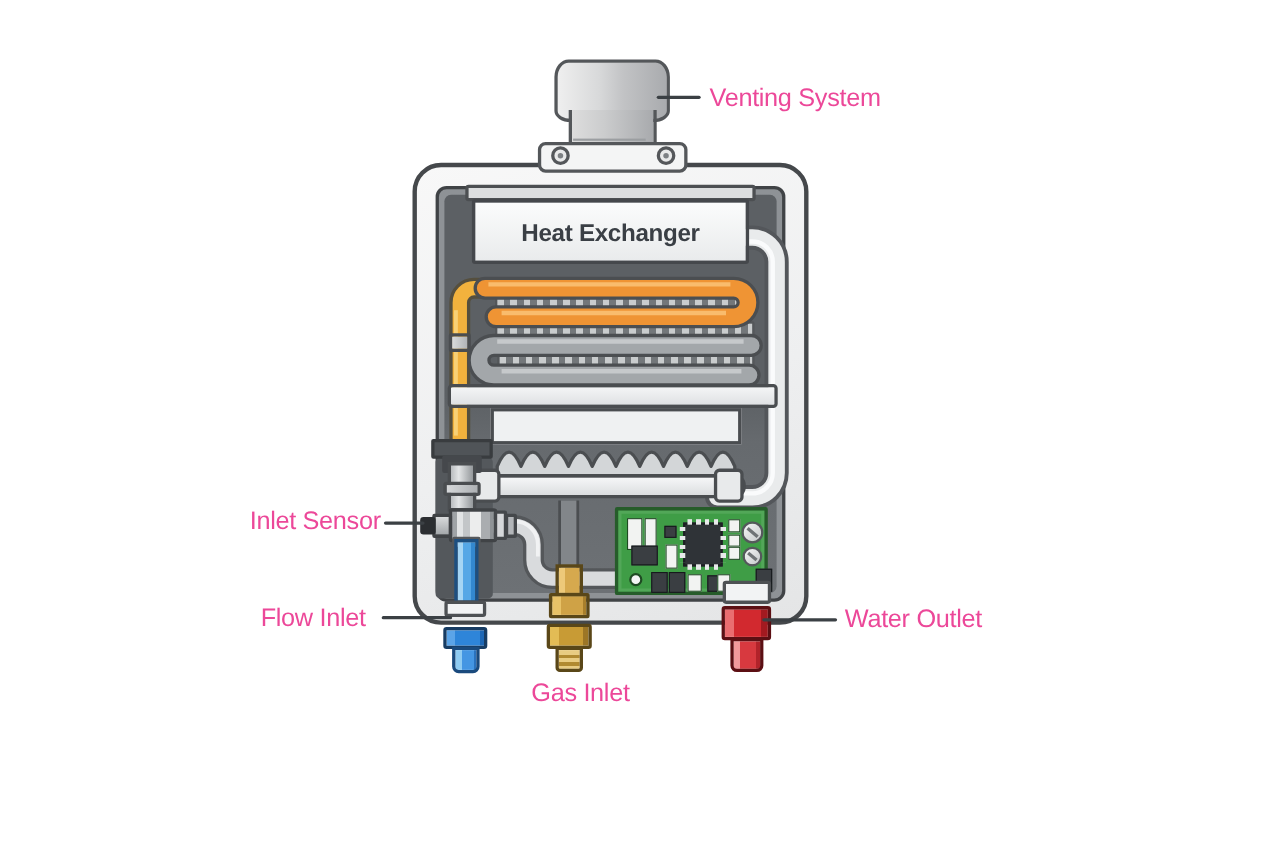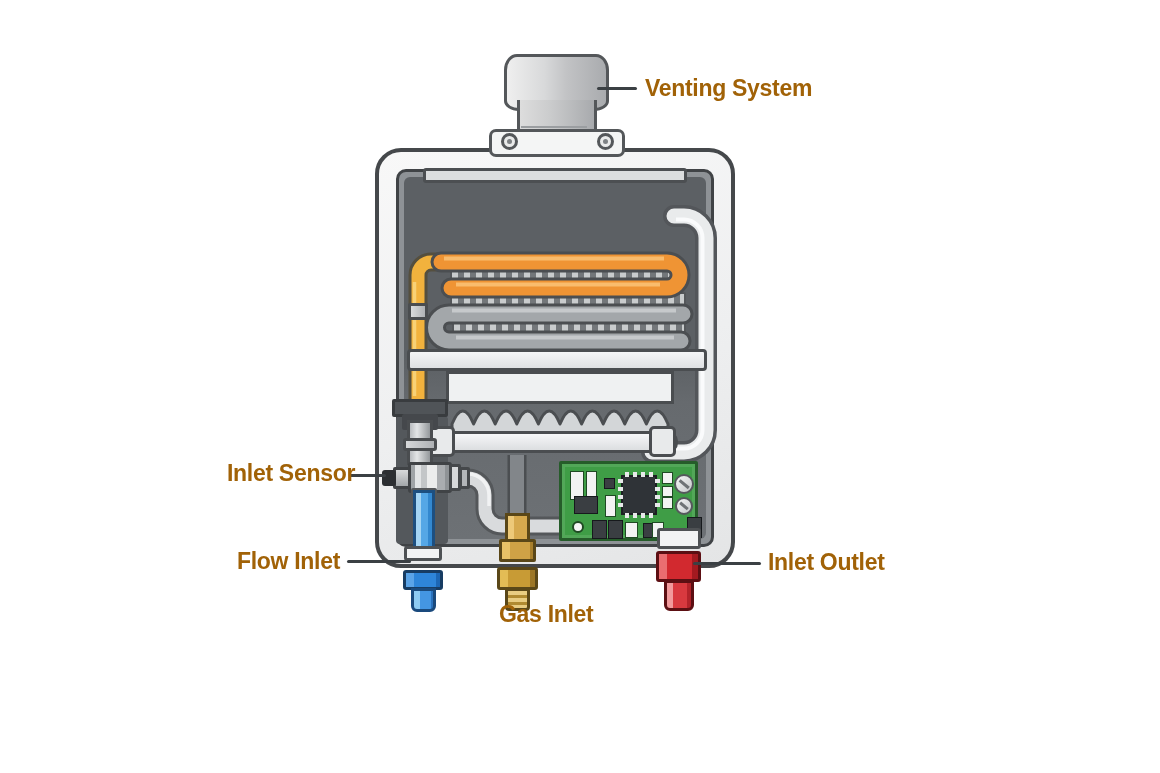--- a/index.html
+++ b/index.html
@@ -1,19 +1,19 @@
 <!DOCTYPE html>
 <html><head>
 <meta charset="utf-8">
 <style>
   html,body{margin:0;padding:0;background:#ffffff;}
   .stage{position:relative;width:1160px;height:773px;background:#ffffff;overflow:hidden;
          font-family:"Liberation Sans",sans-serif;}
   .abs{position:absolute;}
-  .lbl{position:absolute;font-weight:700;font-size:23px;line-height:1.1;color:#a16207;letter-spacing:-0.3px;white-space:nowrap;}
+  .lbl{position:absolute;font-weight:400;font-size:23px;line-height:1.1;color:#ec4899;letter-spacing:-0.3px;white-space:nowrap;}
   .leader{position:absolute;height:3px;background:#3b4044;border-radius:2px;}
 
   
   .vent-top{left:504px;top:54px;width:99px;height:51px;border:3px solid #54575a;
             border-radius:13px 13px 15px 15px / 16px 16px 10px 10px;
             background:linear-gradient(90deg,#efefef 0%,#d8d9da 38%,#c2c3c5 60%,#a9abae 100%);}
   .vent-neck{left:517px;top:100px;width:74px;height:43px;border:3px solid #54575a;border-top:none;
              background:linear-gradient(90deg,#dddddd 0%,#cbcccd 40%,#a8aaad 100%);}
   .vent-seam{left:521px;top:126px;width:66px;height:2px;background:#9b9ea1;}
   .vent-flange{left:489px;top:129px;width:130px;height:22px;background:#f4f5f5;border:3px solid #54575a;border-radius:7px;}
@@ -139,20 +139,23 @@
     <path d="M 676,310.5 H 452 M 456,337.5 H 674" fill="none" stroke="#c6c9cb" stroke-width="4"></path>
 
     <path d="M 441,262 H 667 A 13,13 0 0 1 667,288 H 451" fill="none" stroke="#4b4e51" stroke-width="21" stroke-linecap="round"></path>
     <path d="M 441,262 H 667 A 13,13 0 0 1 667,288 H 451" fill="none" stroke="#ef9434" stroke-width="15" stroke-linecap="round"></path>
     <path d="M 444,258.5 H 664 M 456,284.5 H 660" fill="none" stroke="#f9bc6d" stroke-width="4"></path>
   </svg>
 
   <div class="abs" style="left:408px;top:303px;width:20px;height:17px;background:linear-gradient(90deg,#d9dbdc,#b0b3b6);border:3px solid #4a4d50;border-radius:2px;box-sizing:border-box;"></div>
 
   <div class="abs topbar"></div>
+  <div class="abs hxbox">
+    <span>Heat Exchanger</span>
+  </div>
   <div class="abs shelf"></div>
 
   <div class="abs combox"></div>
   <svg class="abs" style="left:0;top:0;" width="1160" height="773" viewBox="0 0 1160 773">
     <path d="M 452,433 L 452,424 Q 462.8,398 473.6,424 Q 484.4,398 495.2,424 Q 506,398 516.8,424 Q 527.6,398 538.4,424 Q 549.2,398 560,424 Q 570.8,398 581.6,424 Q 592.4,398 603.2,424 Q 614,398 624.8,424 Q 635.6,398 646.4,424 Q 657.2,398 668,424 L 668,433 Z" fill="#d3d6d8" stroke="#4b4e51" stroke-width="3" stroke-linejoin="round"></path>
   </svg>
   <div class="abs manifold"></div>
   <div class="abs mcap" style="left:428px;"></div>
   <div class="abs mcap" style="left:649px;"></div>
 
@@ -217,16 +220,16 @@
   <div class="abs bluecyl"></div>
 
   <div class="leader" style="left:597px;top:87px;width:40px;"></div>
   <div class="leader" style="left:349px;top:474px;width:37px;"></div>
   <div class="leader" style="left:347px;top:560px;width:64px;"></div>
   <div class="leader" style="left:693px;top:562px;width:68px;"></div>
 
   <div class="lbl" style="left:645px;top:76px;">Venting System</div>
   <div class="lbl" style="left:227px;top:461px;">Inlet Sensor</div>
   <div class="lbl" style="left:237px;top:549px;">Flow Inlet</div>
-  <div class="lbl" style="left:768px;top:550px;">Inlet Outlet</div>
-  <div class="lbl" style="left:483px;top:602px;margin-left:16px;">Gas Inlet</div>
+  <div class="lbl" style="left:768px;top:550px;">Water Outlet</div>
+  <div class="lbl" style="left:483px;top:617px;">Gas Inlet</div>
 
 </div>
 
 </body></html>

